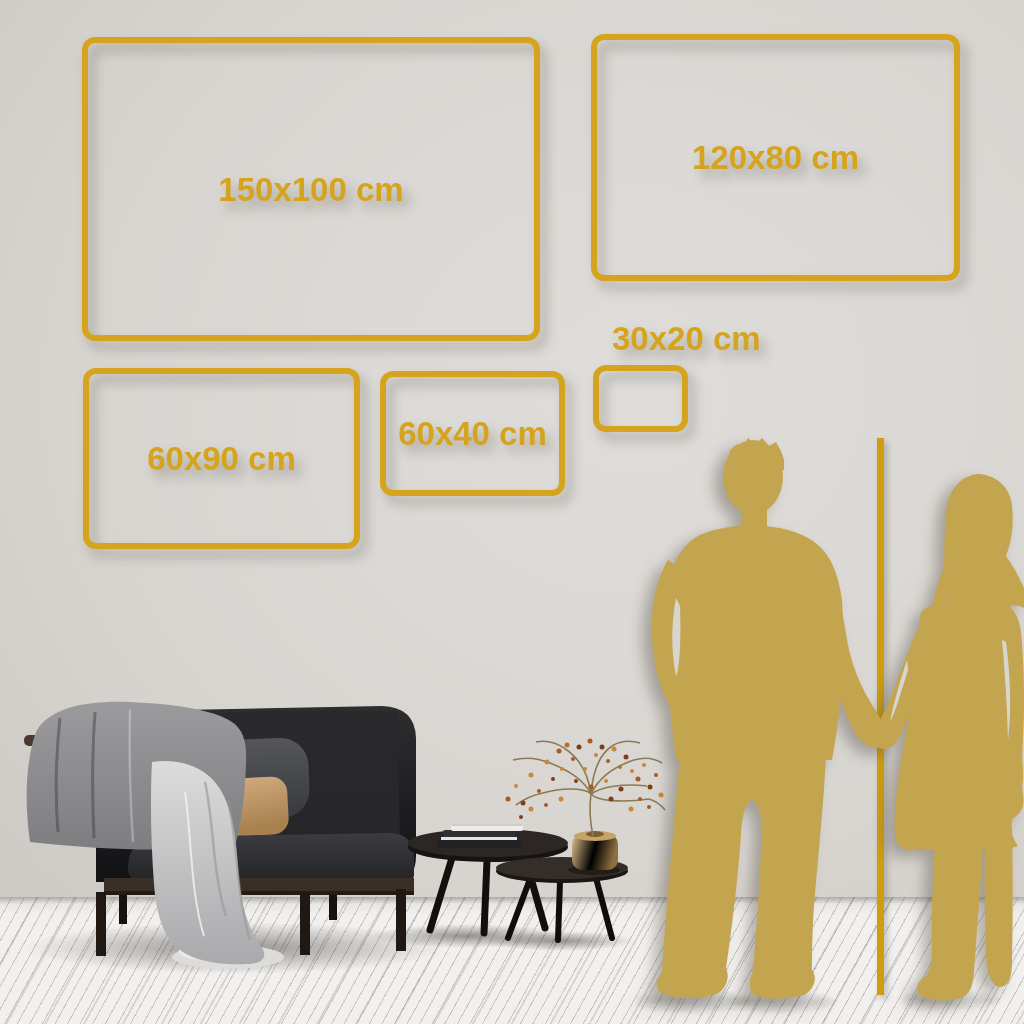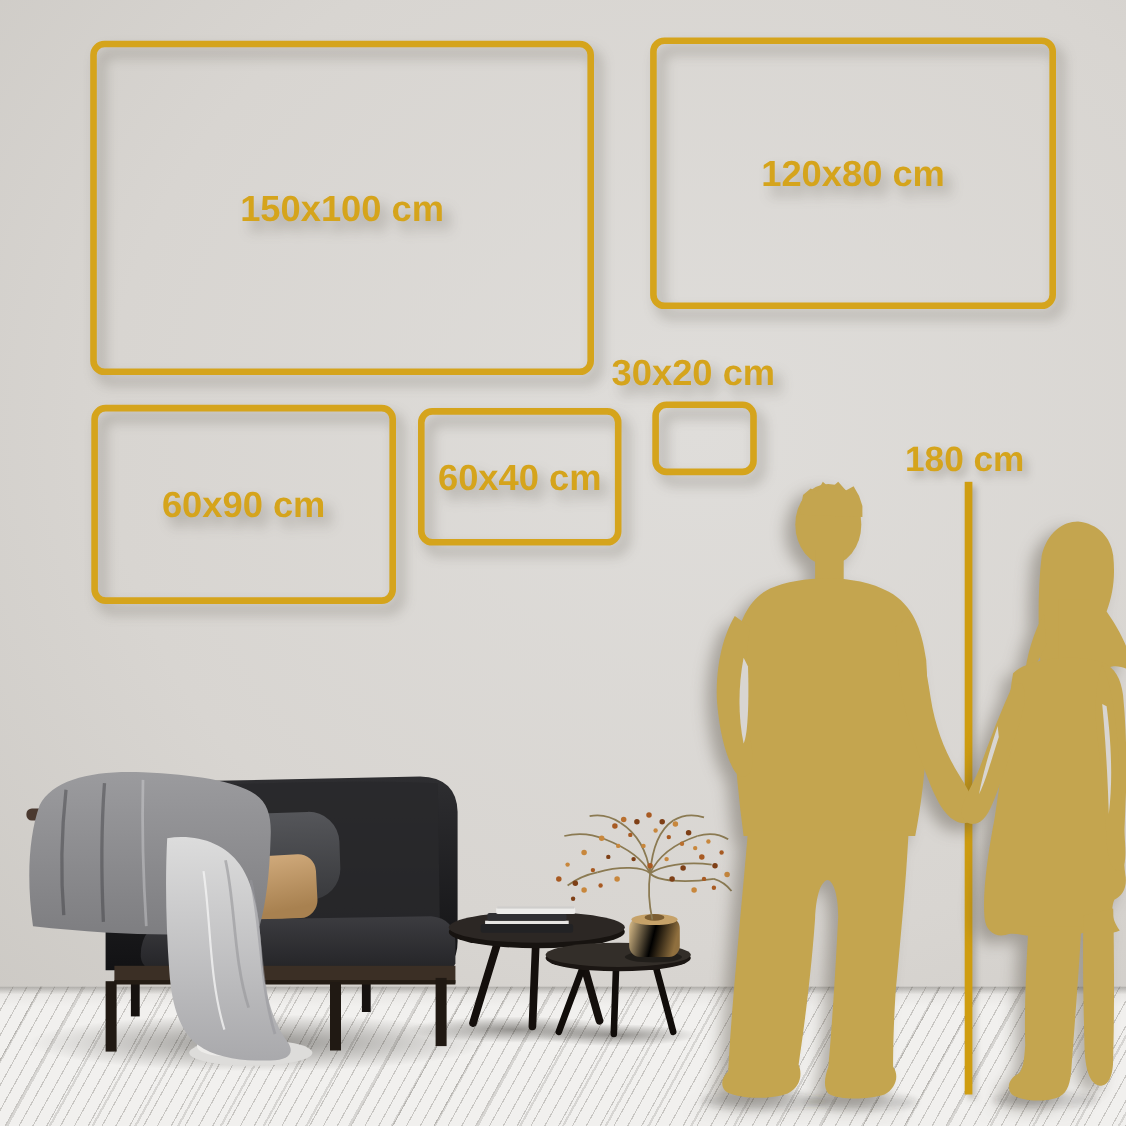--- a/index.html
+++ b/index.html
@@ -80,25 +80,24 @@
     </div>
   </div>
 
   <div class="frame-wrap" style="left:0;top:0">
     <div class="frame" style="left:380px;top:371px;width:173px;height:113px">
       <span class="size-label">60x40 cm</span>
     </div>
   </div>
 
   <div class="frame-wrap" style="left:0;top:0">
-    <span class="size-label outside" style="left:556px;top:322px">30x20 cm</span>
+    <span class="size-label outside" style="left:612px;top:322px">30x20 cm</span>
     <div class="frame" style="left:593px;top:365px;width:83px;height:55px"></div>
   </div>
 
-  <div class="height-label">180 cm</div>
   <div class="height-line"></div>
 
   <svg class="layer" viewBox="0 0 1024 1024">
     <defs>
       <linearGradient id="shellG" x1="0" y1="0" x2="0" y2="1">
         <stop offset="0" stop-color="#2E2E31"></stop>
           <stop offset="1" stop-color="#121214"></stop>
       </linearGradient>
       <linearGradient id="seatG" x1="0" y1="0" x2="0" y2="1">
         <stop offset="0" stop-color="#3C3C40"></stop>

